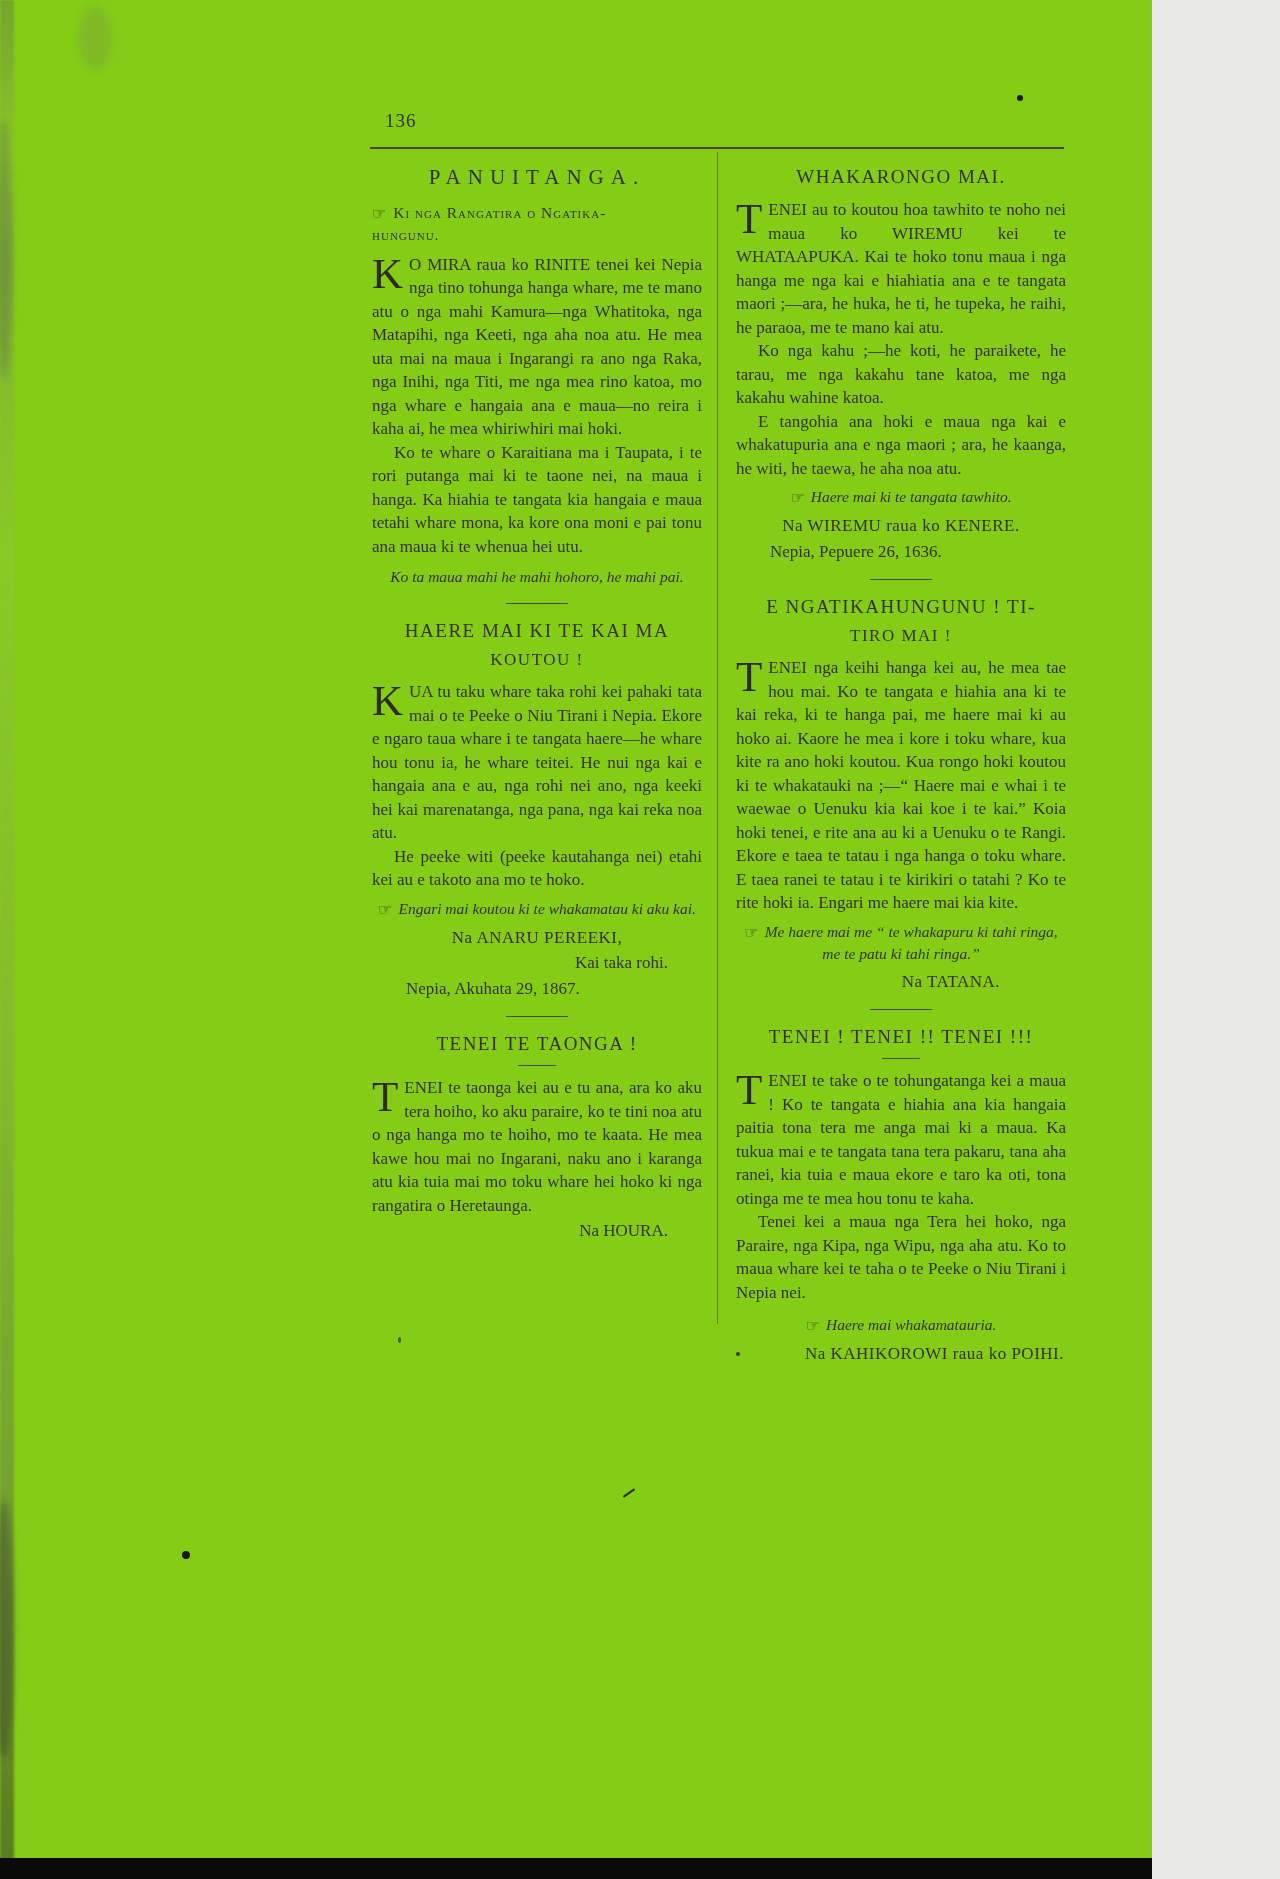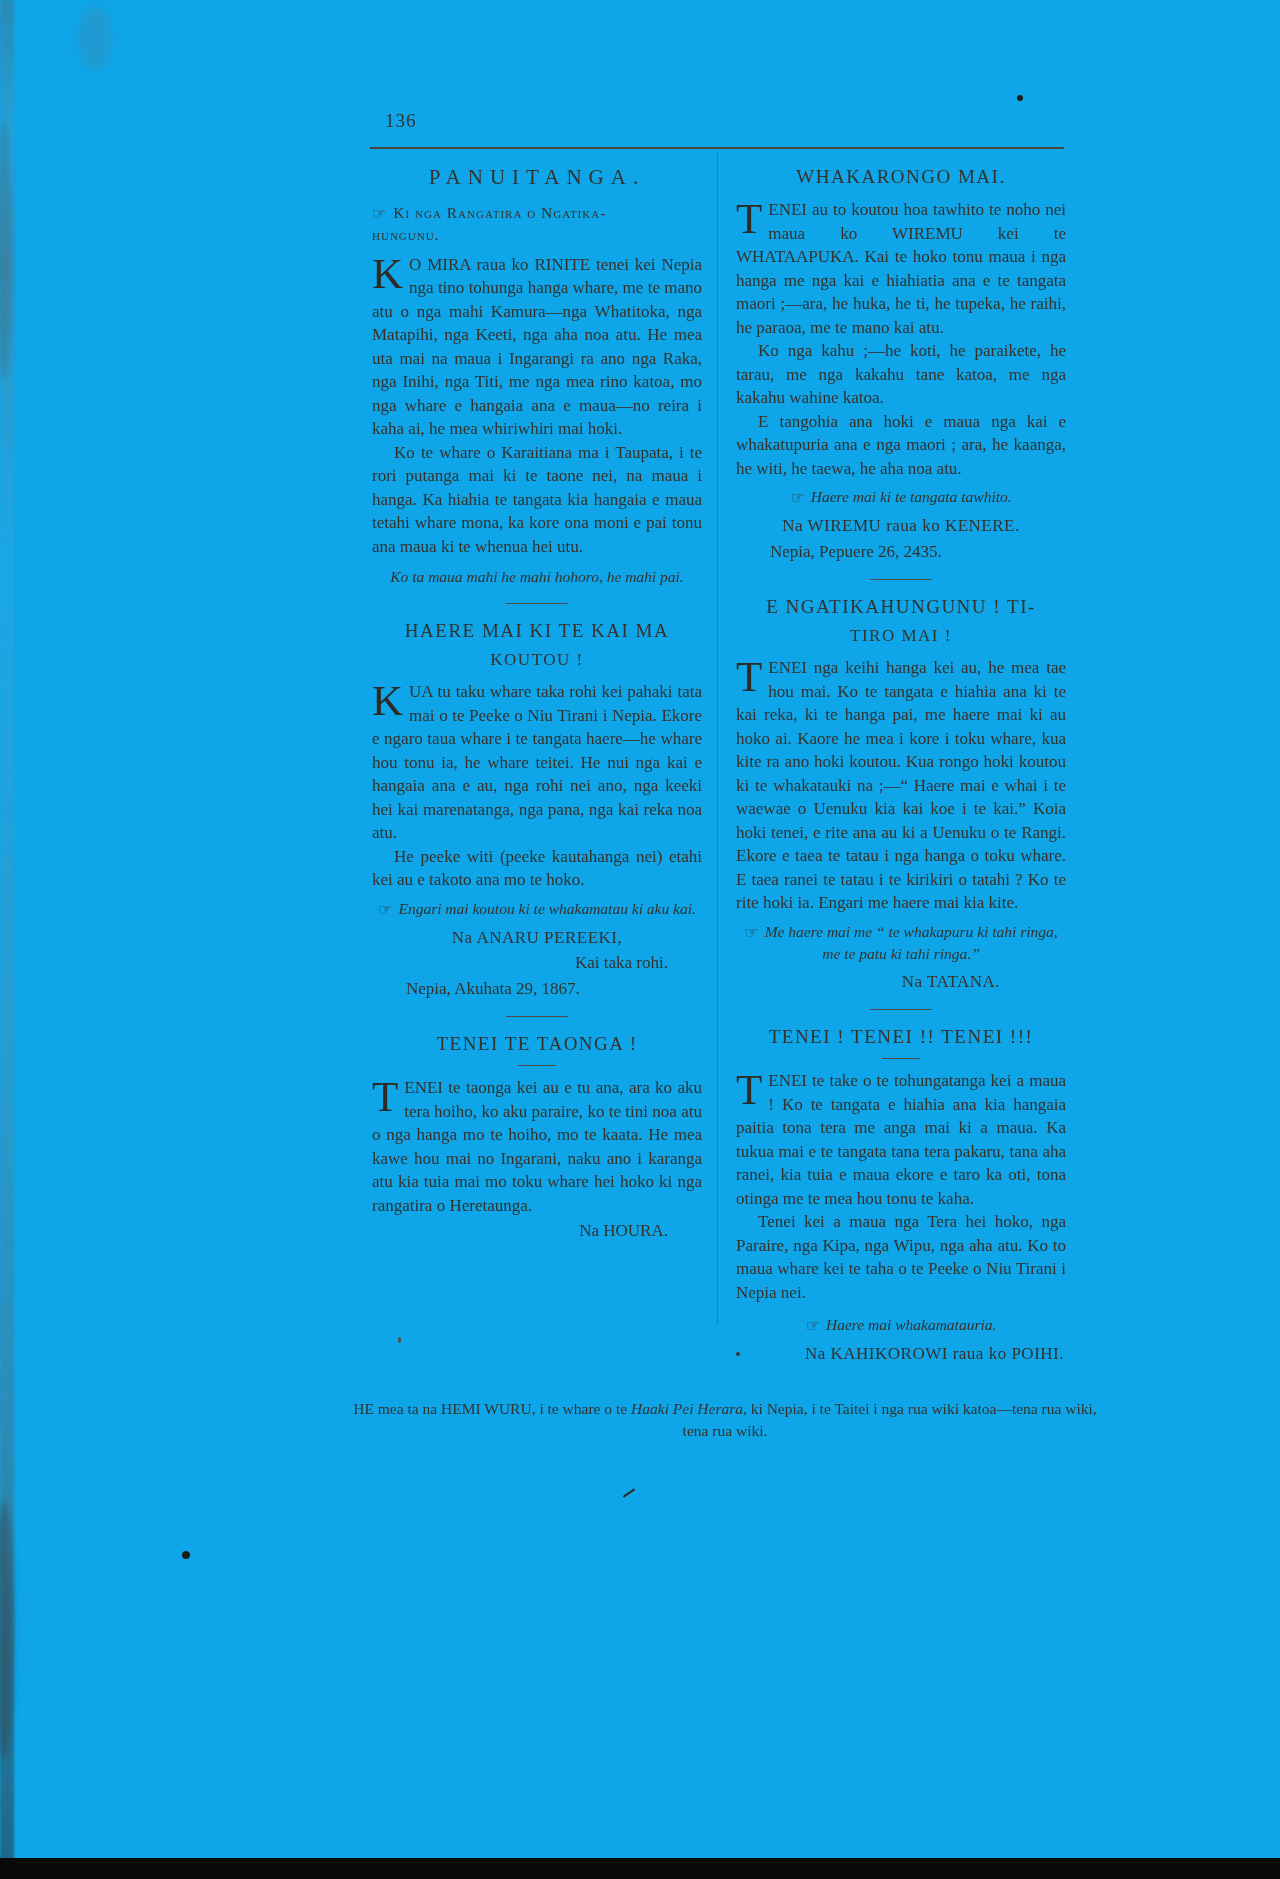--- a/index.html
+++ b/index.html
@@ -4,22 +4,22 @@
 <style>
   * { box-sizing: border-box; }
   html, body { margin: 0; padding: 0; }
   body {
     width: 1280px; height: 1879px;
     background: #e9e9e7;
     font-family: "Liberation Serif", "DejaVu Serif", serif;
   }
   .sheet {
     position: relative;
-    width: 1280px; height: 1879px;
-    background: #0ea5e9;
+    width: 1152px; height: 1879px;
+    background: #84cc16;
     color: #35322c;
     overflow: hidden;
   }
 
   
   .edge-band {
     position: absolute; left: 0; top: 0; width: 14px; height: 100%;
     background: linear-gradient(180deg,
       rgba(90,90,88,.35) 0%, rgba(160,160,158,.15) 8%,
       rgba(120,120,118,.30) 14%, rgba(200,200,198,.08) 30%,
@@ -197,21 +197,21 @@
       <h2 class="heading">WHAKARONGO MAI.</h2>
       <p class="para first">
         <span class="dropcap">T</span><span>ENEI au to koutou hoa tawhito te noho nei maua ko WIREMU kei te WHATAAPUKA. Kai te hoko tonu maua i nga hanga me nga kai e hiahiatia ana e te tangata maori ;—ara, he huka, he ti, he tupeka, he raihi, he paraoa, me te mano kai atu.</span>
       </p>
       <p class="para">Ko nga kahu ;—he koti, he paraikete, he tarau, me nga kakahu tane katoa, me nga kakahu wahine katoa.</p>
       <p class="para">E tangohia ana hoki e maua nga kai e whakatupuria ana e nga maori ; ara, he kaanga, he witi, he taewa, he aha noa atu.</p>
       <p class="invite">
         <span class="manicule">☞</span><span>Haere mai ki te tangata tawhito.</span>
       </p>
       <div class="sig-center caps">Na WIREMU raua ko KENERE.</div>
-      <div class="sig-left">Nepia, Pepuere 26, 2435.</div>
+      <div class="sig-left">Nepia, Pepuere 26, 1636.</div>
     </section>
 
     <div class="sep"></div>
 
     <section>
       <h2 class="heading">E NGATIKAHUNGUNU !  TI-</h2>
       <div class="heading-sub">TIRO MAI !</div>
       <p class="para first">
         <span class="dropcap">T</span><span>ENEI nga keihi hanga kei au, he mea tae hou mai. Ko te tangata e hiahia ana ki te kai reka, ki te hanga pai, me haere mai ki au hoko ai. Kaore he mea i kore i toku whare, kua kite ra ano hoki koutou. Kua rongo hoki koutou ki te whakatauki na ;—“ Haere mai e whai i te waewae o Uenuku kia kai koe i te kai.” Koia hoki tenei, e rite ana au ki a Uenuku o te Rangi. Ekore e taea te tatau i nga hanga o toku whare. E taea ranei te tatau i te kirikiri o tatahi ?  Ko te rite hoki ia. Engari me haere mai kia kite.</span>
       </p>
@@ -231,17 +231,14 @@
       </p>
       <p class="para">Tenei kei a maua nga Tera hei hoko, nga Paraire, nga Kipa, nga Wipu, nga aha atu. Ko to maua whare kei te taha o te Peeke o Niu Tirani i Nepia nei.</p>
       <p class="invite" style="margin-top:10px;">
         <span class="manicule">☞</span><span>Haere mai whakamatauria.</span>
       </p>
       <div class="sig-flush-right caps">Na KAHIKOROWI raua ko POIHI.</div>
     </section>
 
   </div>
 
-  <div class="footer">
-    <span>HE mea ta na HEMI WURU, i te whare o te </span><span class="italic">Haaki Pei Herara</span><span>, ki Nepia, i te Taitei i nga rua wiki katoa—tena rua wiki, tena rua wiki.</span>
-  </div>
 
 </div>
 
 </body></html>

